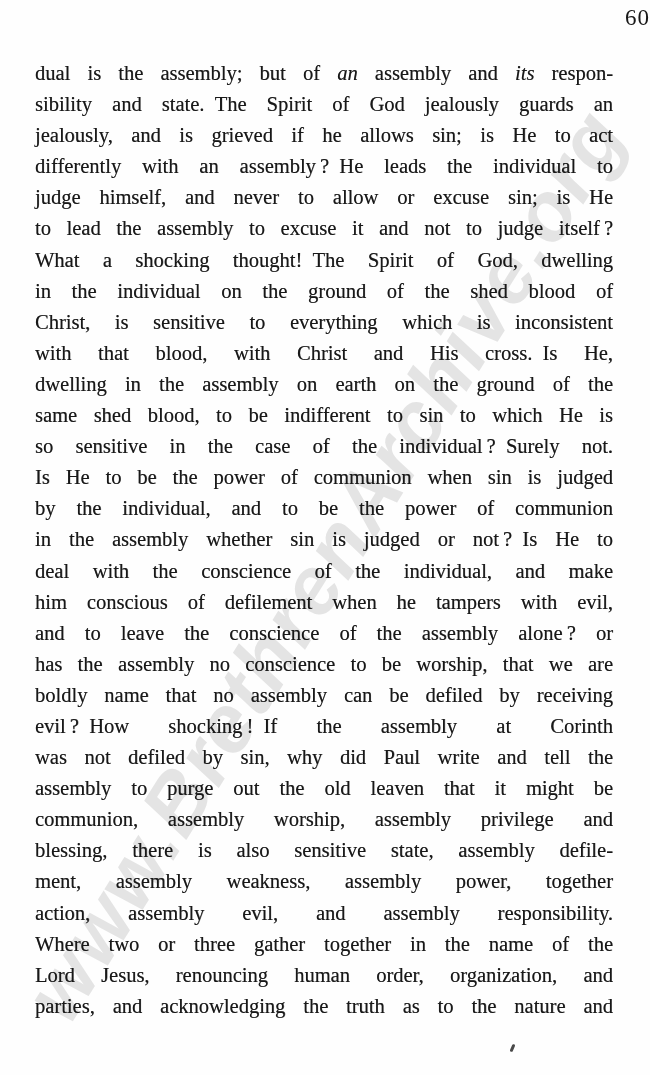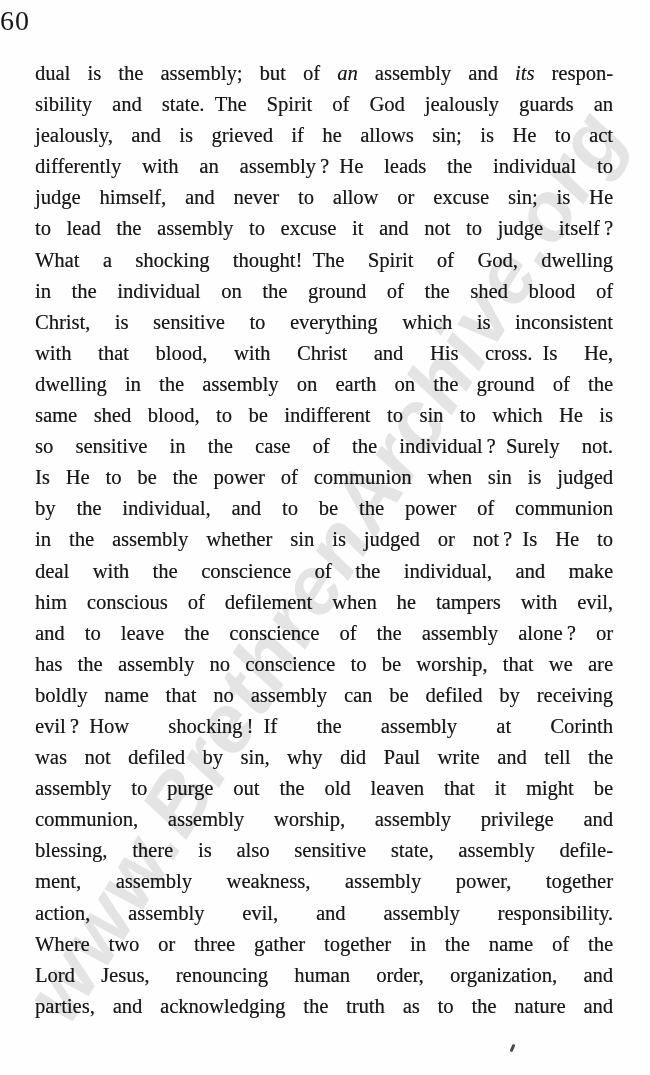--- a/index.html
+++ b/index.html
@@ -30,22 +30,22 @@
     color: #e4e4e4;
     white-space: nowrap;
     z-index: 0;
     user-select: none;
   }
   .page-number {
     position: absolute;
     top: 5px;
     left: 0;
     width: 100%;
-    text-align: left;
-    font-size: 28px;
+    text-align: right;
+    font-size: 23px;
     letter-spacing: 1px;
     z-index: 1;
     font-family: Liberation Serif, serif;
   }
   .text-block {
     position: absolute;
     top: 50px;
     left: 35px;
     width: 578px;
     z-index: 1;

